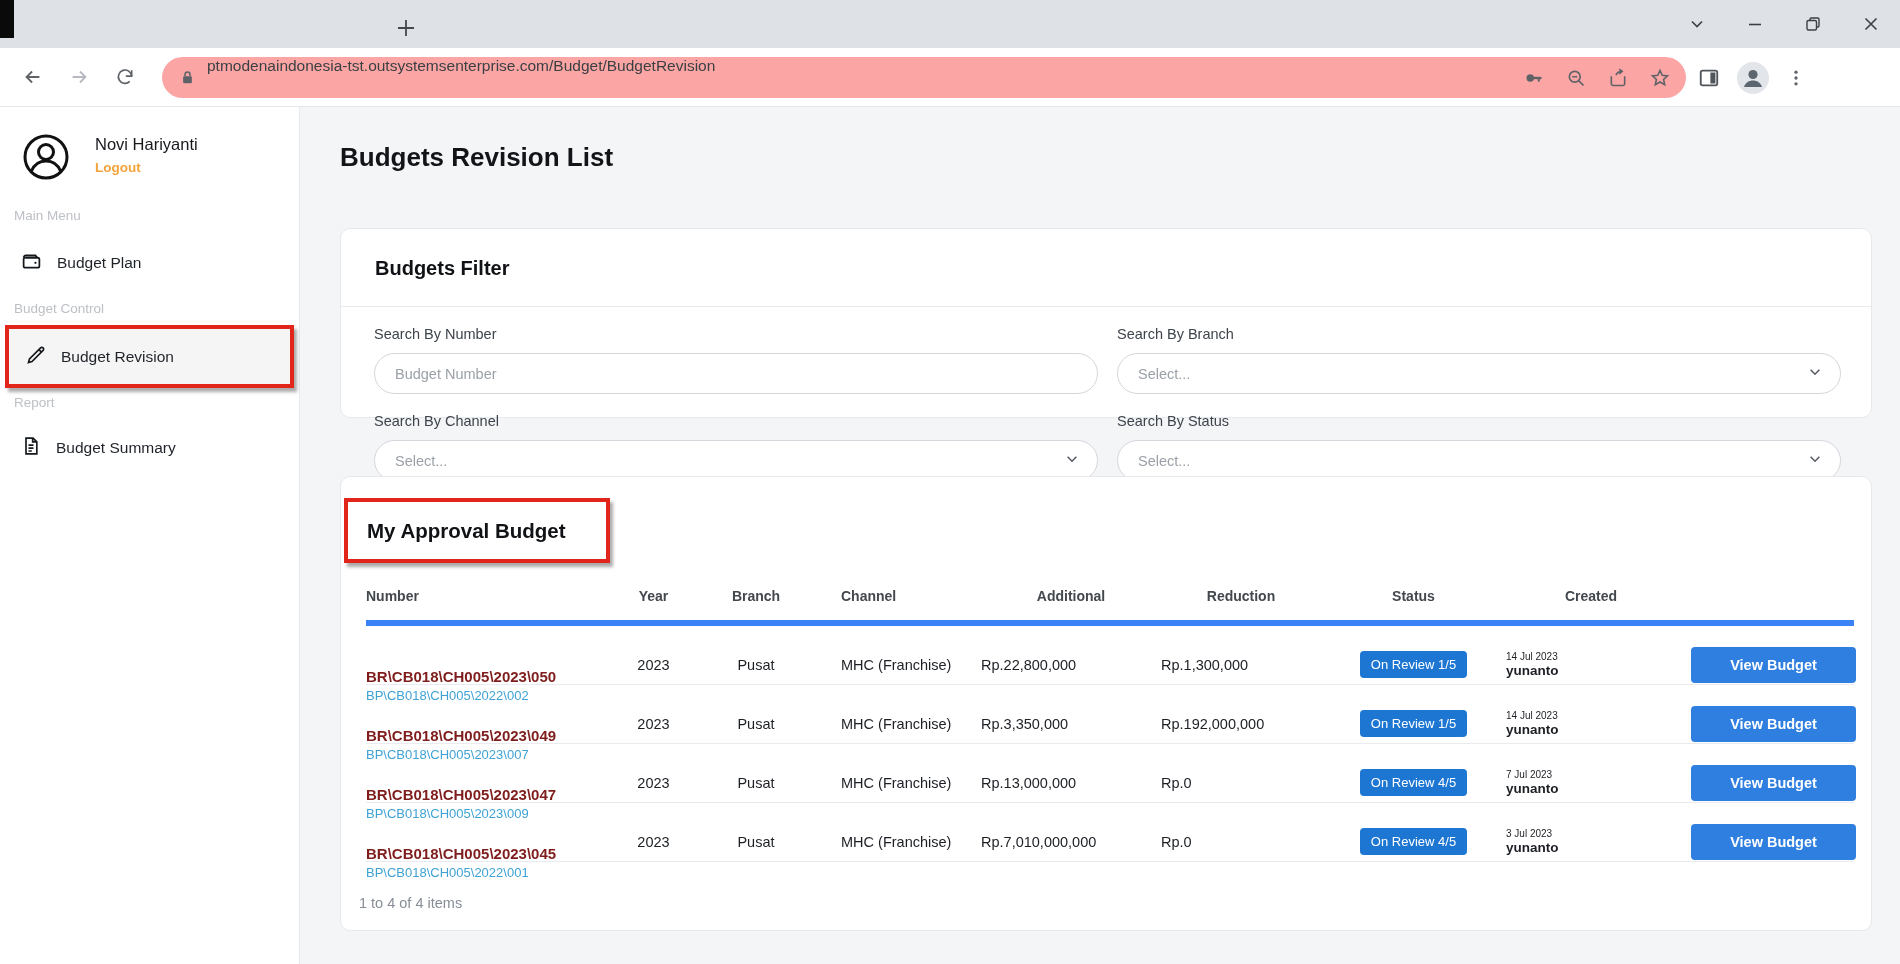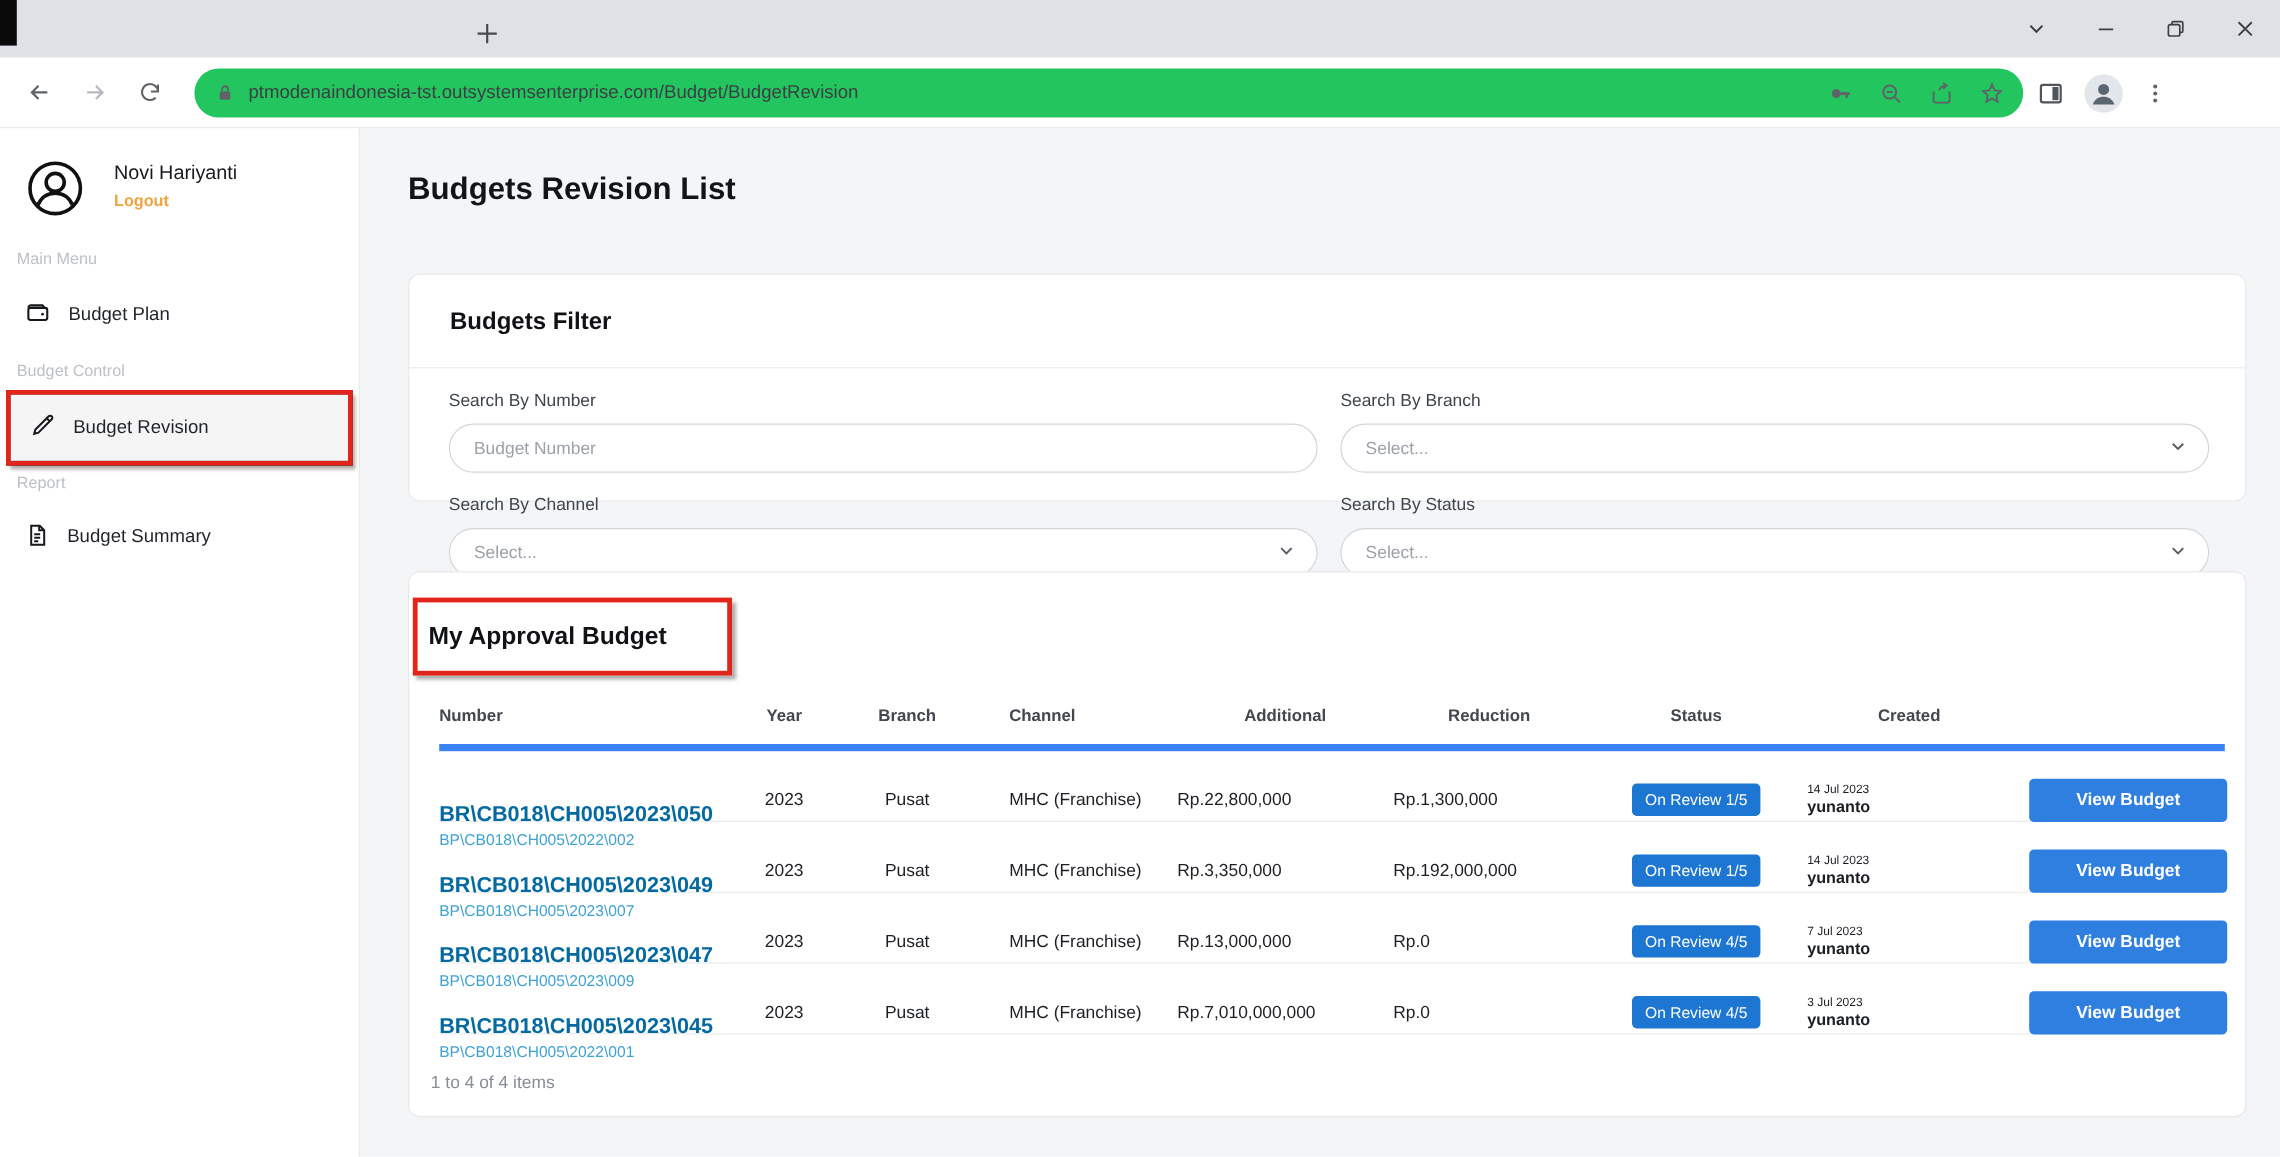--- a/index.html
+++ b/index.html
@@ -10,21 +10,21 @@
   .corner-black { position:absolute; left:0; top:0; width:14px; height:38px; background:#0a0a0a; }
   .tab { position:absolute; left:22px; top:8px; width:350px; height:40px; background:#fff; border-radius:10px 10px 0 0; display:flex; align-items:center; padding:0 12px 0 14px; }
   .tab-title { flex:1; font-size:14px; color:#3c4043; margin-left:10px; white-space:nowrap; overflow:hidden; }
   .icon-btn { display:flex; align-items:center; justify-content:center; cursor:pointer; }
   .newtab { position:absolute; left:392px; top:14px; width:28px; height:28px; }
   .win-controls { position:absolute; right:0; top:0; height:48px; display:flex; align-items:center; }
   .win-btn { width:58px; height:48px; display:flex; align-items:center; justify-content:center; }
 
   .toolbar { position:relative; height:59px; background:#fff; border-bottom:1px solid #e6e7ea; }
   .nav-btn { position:absolute; top:8px; width:42px; height:42px; border-radius:50%; display:flex; align-items:center; justify-content:center; }
-  .omnibox { position:absolute; left:162px; top:9px; width:1524px; height:41px; background:#22c55e; border-radius:21px; display:flex; align-items:center; padding:0 16px 0 18px; }
+  .omnibox { position:absolute; left:162px; top:9px; width:1524px; height:41px; background:#fca5a5; border-radius:21px; display:flex; padding:0 16px 0 18px; }
   .url-text { font-size:15.5px; color:#3b4043; margin-left:12px; white-space:nowrap; }
   .omni-spacer { flex:1; }
   .omni-trail { display:flex; align-items:center; gap:22px; }
   .tool-right { position:absolute; top:9px; height:41px; display:flex; align-items:center; }
 
   
   .content { display:flex; height:857px; }
   .sidebar { position:relative; width:300px; background:#fff; border-right:1px solid #e9eaec; flex:none; }
   .main { position:relative; flex:1; background:#f4f5f7; }
 
@@ -46,33 +46,33 @@
   .card-title { font-size:20px; font-weight:bold; color:#101215; }
   .filter-title { position:absolute; left:34px; top:28px; }
   .hdiv { position:absolute; left:0; right:0; border-top:1px solid #eaebed; }
   .fields { position:absolute; left:33px; right:30px; top:97px; display:grid; grid-template-columns:repeat(2,1fr); gap:19px; }
   .f-label { font-size:14.5px; color:#3e444c; }
   .control { margin-top:11px; height:41px; width:100%; border:1px solid #d3d6db; border-radius:21px; background:#fff; display:flex; align-items:center; padding:0 18px 0 20px; font-size:14.5px; }
   input.control { color:#30343a; }
   input.control::placeholder { color:#9ba1a8; }
   .sel-text { color:#9ba1a8; flex:1; }
 
-  .annot-table { position:absolute; left:3px; top:21px; width:266px; height:65px; background:#fff; display:flex; align-items:center; padding-left:9px; }
+  .annot-table { position:absolute; left:3px; top:21px; width:266px; height:65px; background:#fff; display:flex; align-items:center; padding-left:19px; }
   .approval-title { font-size:20.5px; }
   .thead, .trow { display:grid; grid-template-columns:245px 85px 120px 165px 180px 160px 185px 170px 180px; align-items:center; }
   .tgrid { position:absolute; left:25px; right:17px; top:95px; }
   .thead { height:54px; border-bottom:6px solid #3b82f6; font-size:14px; font-weight:600; color:#43484e; }
   .trow { height:59px; border-bottom:1px solid #eaebee; font-size:14.5px; color:#1c1f24; }
   .c-center { text-align:center; }
   .c-right { text-align:left; }
   .c-channel { padding-left:25px; }
   .c-add { padding-right:20px; }
   .c-red { padding-right:10px; }
   .c-created { padding-right:25px; }
-  .num-main { font-weight:bold; font-size:18px; color:#0369a1;margin-top:42px; }
+  .num-main { font-weight:bold; font-size:15px; color:#7f1d1d;margin-top:42px; }
   .num-link { font-size:13px; color:var(--link,#3fa2d4); margin-top:3px; cursor:pointer; }
   .badge { display:inline-block; background:var(--badge,#1d76d2); color:#fff; font-size:13px; padding:6px 11px; border-radius:4px; }
   .created-date { font-size:10px; }
   .created-by { font-size:13.5px; font-weight:bold; margin-top:1px; }
   .view-btn { display:block; margin-left:auto; width:165px; height:36px; background:var(--btn,#2f7fe0); color:#fff; border:none; border-radius:4px; font-size:14.5px; font-weight:600; font-family:inherit; cursor:pointer; }
   .tfoot { position:absolute; left:18px; top:418px; font-size:14.5px; color:#878d96; }
 </style>
 </head>
 <body>
 

